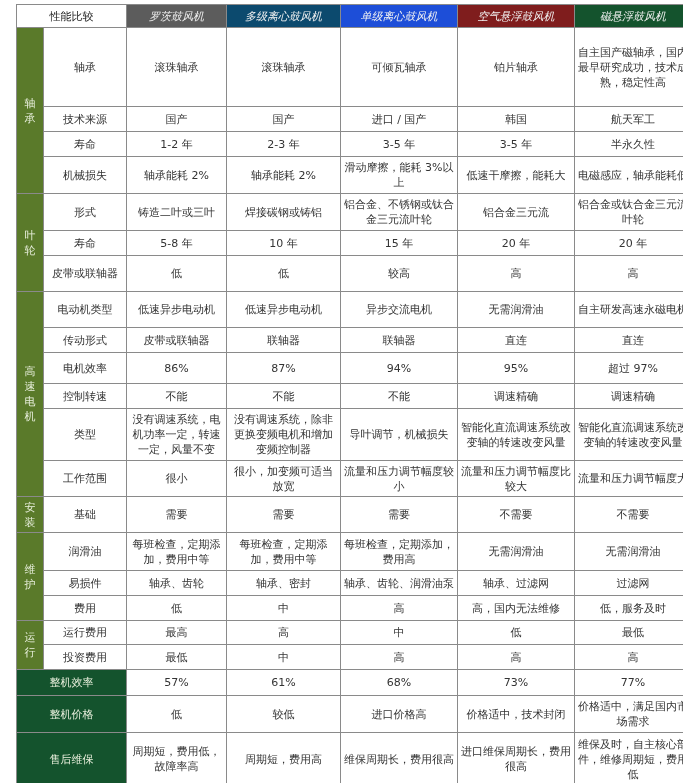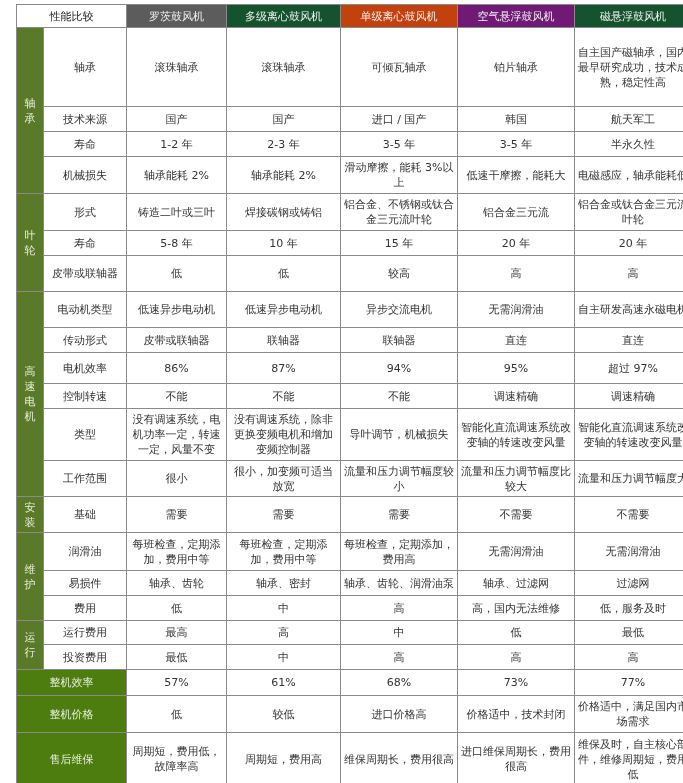--- a/index.html
+++ b/index.html
@@ -12,51 +12,51 @@
     font-size: 11px; color: #333333;
   }
   table.cmp td, table.cmp th {
     border: 1px solid #8a8a8a;
     text-align: center; vertical-align: middle;
     padding: 0 2px; line-height: 15px;
     font-weight: normal;
     overflow: hidden;
   }
   th.h-label { background: #ffffff; color: #222; }
-  th.h-col { color: #f2f2f2; }
+  th.h-col { color: #f2f2f2; font-style: italic; }
   td.group {
     background: #5a7a2a; color: #e8efdc; padding: 0;
     line-height: 14px; font-size: 11px; border-color: #5a7a2a;
   }
   td.group span { display: inline-block; width: 12px; word-break: break-all; }
   td.label { background: #ffffff; color: #333; }
-  td.summary { background: #4d7c0f; color: #e8efdc; border-color: #7f8f6a; }
+  td.summary { background: #14532d; color: #e8efdc; border-color: #7f8f6a; }
   td.val { background: #ffffff; }
   tr.hdr th { height: 22px; }
 </style>
 </head>
 <body>
 
 <table class="cmp">
   <colgroup>
     <col style="width:27px">
     <col style="width:83px">
     <col style="width:100px">
     <col style="width:114px">
     <col style="width:117px">
     <col style="width:117px">
     <col style="width:117px">
   </colgroup>
   <thead>
     <tr class="hdr">
       <th class="h-label" colspan="2">性能比较</th>
       <th class="h-col" style="background:#5c5c5c">罗茨鼓风机</th>
-      <th class="h-col" style="background:#14532d">多级离心鼓风机</th>
-      <th class="h-col" style="background:#c2410c">单级离心鼓风机</th>
-      <th class="h-col" style="background:#701a75">空气悬浮鼓风机</th>
+      <th class="h-col" style="background:#0c4a6e">多级离心鼓风机</th>
+      <th class="h-col" style="background:#1d4ed8">单级离心鼓风机</th>
+      <th class="h-col" style="background:#7f1d1d">空气悬浮鼓风机</th>
       <th class="h-col" style="background:#14532d">磁悬浮鼓风机</th>
     </tr>
   </thead>
   <tbody>
 
     <tr style="height:79px">
       <td class="group" rowspan="4"><span>轴承</span></td>
       <td class="label">轴承</td>
       <td class="val">滚珠轴承</td>
       <td class="val">滚珠轴承</td>

